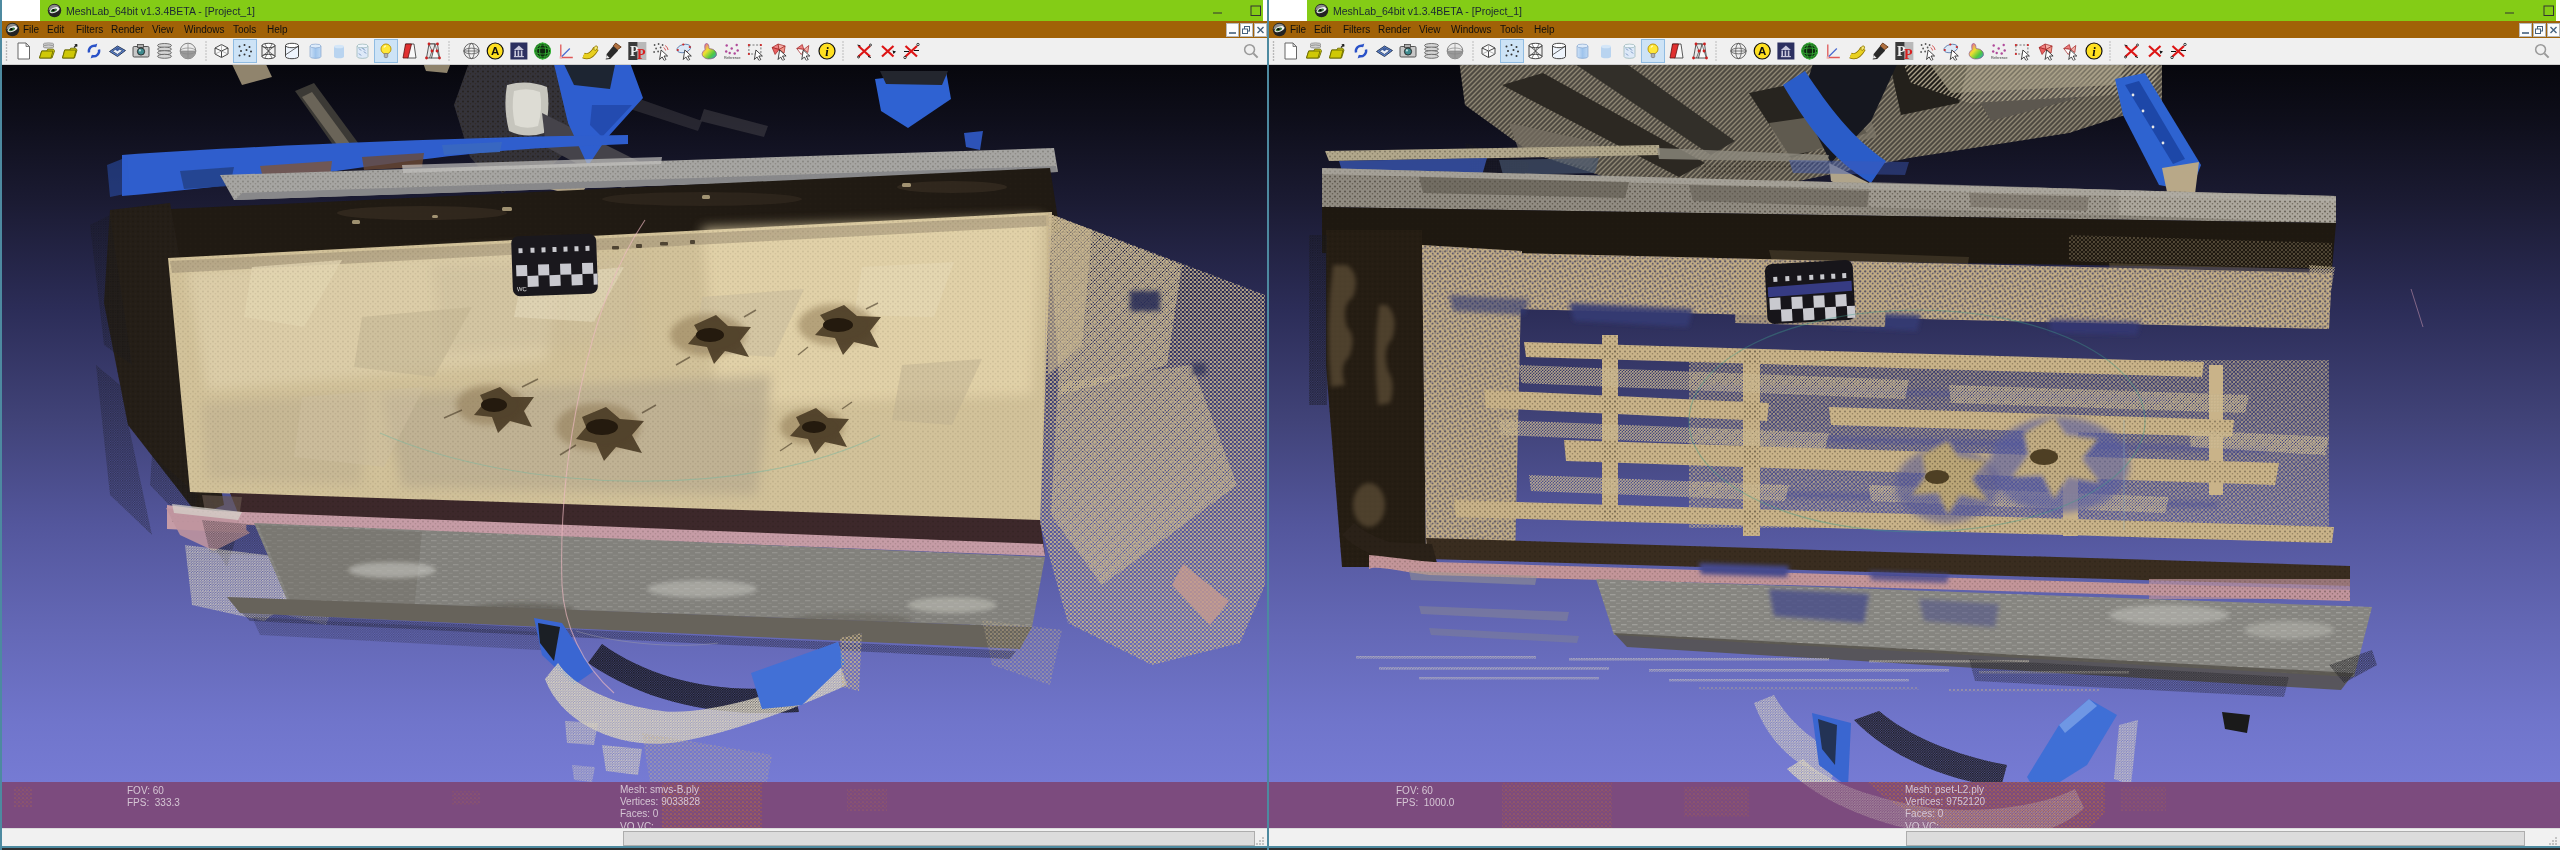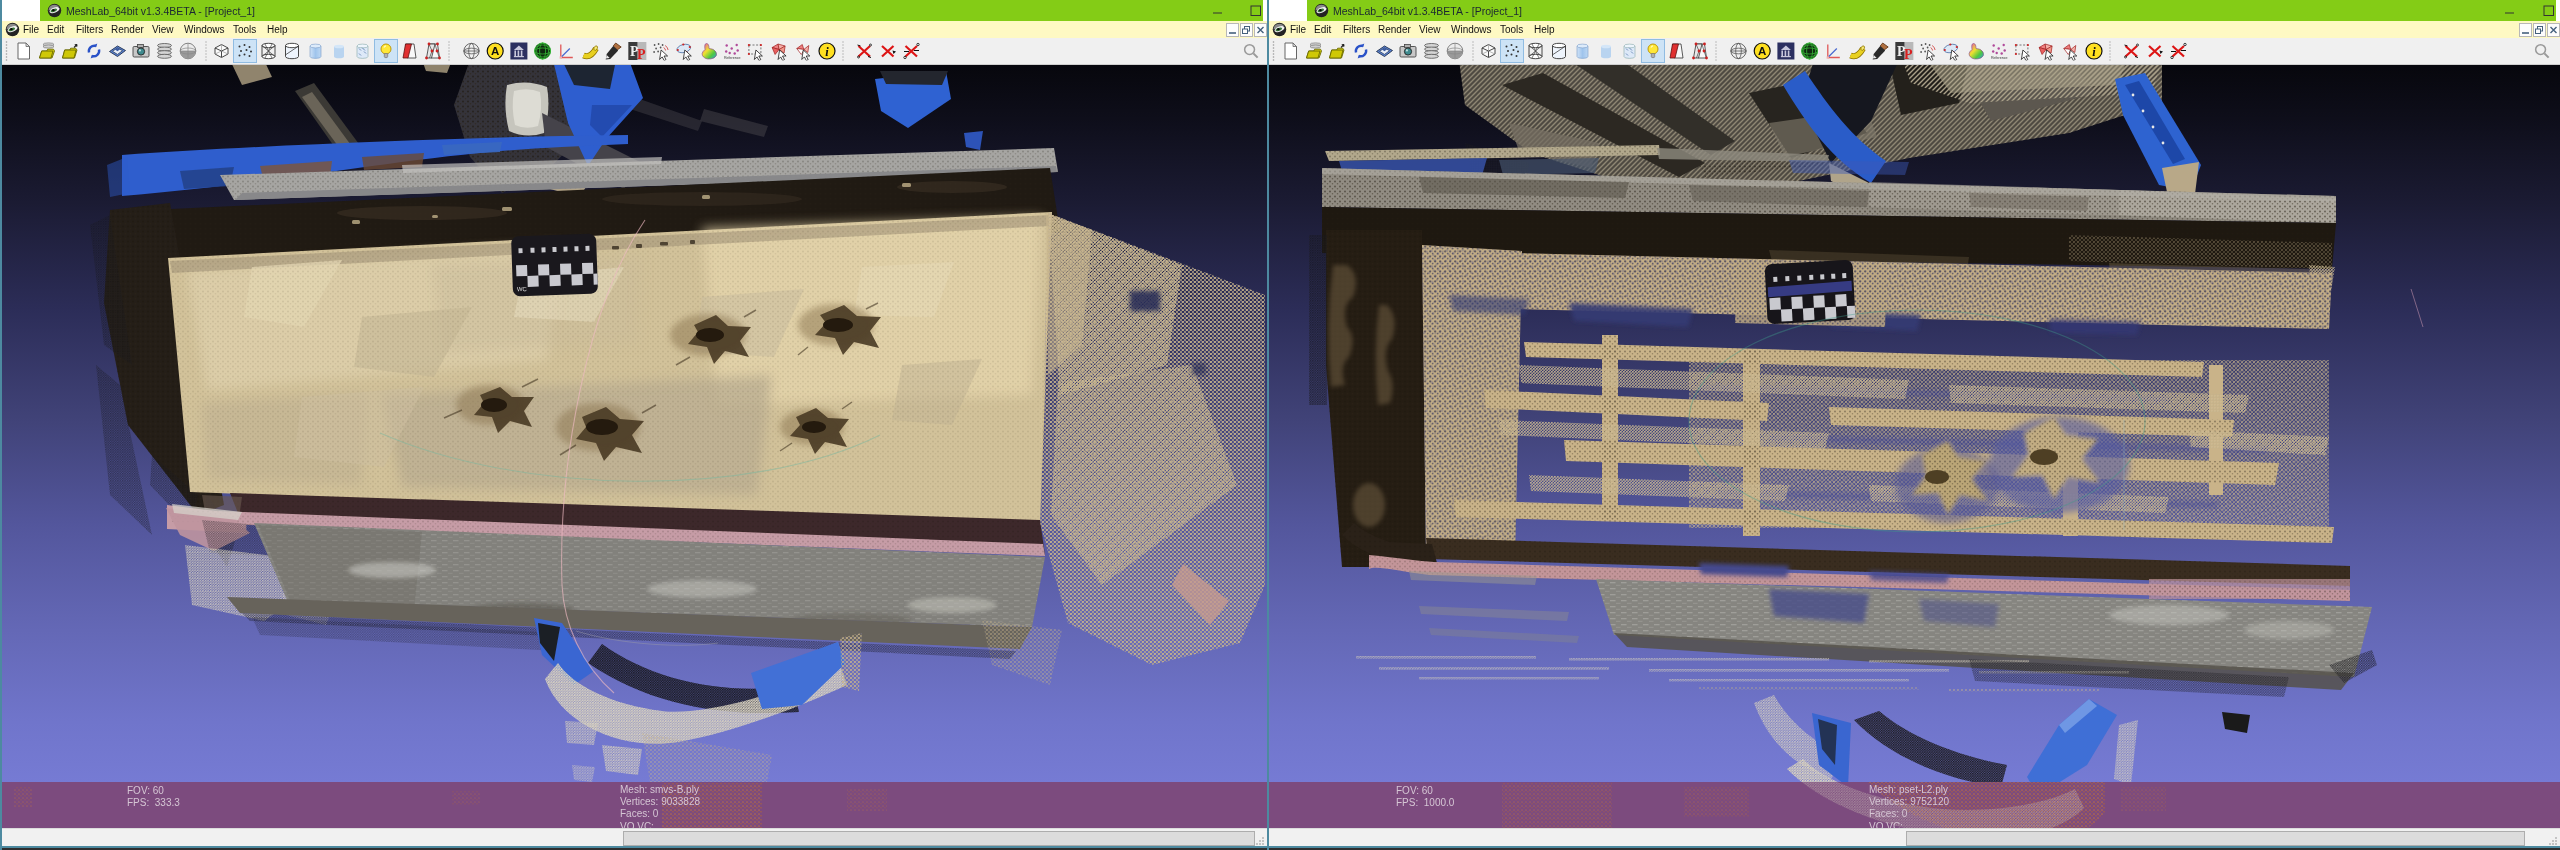--- a/index.html
+++ b/index.html
@@ -1,19 +1,19 @@
 <!DOCTYPE html>
 <html><head><meta charset="utf-8"><style>
 html,body{margin:0;padding:0;width:2560px;height:850px;overflow:hidden;background:#1a1a1a;font-family:"Liberation Sans",sans-serif;}
 .win{position:absolute;top:0;height:850px;background:#fff;}
 #wl{left:0;width:1267px;border-left:2px solid #4d8aa0;box-sizing:border-box;}
 #wr{left:1267px;width:1293px;border-left:2px solid #4d8aa0;box-sizing:border-box;}
 .tbar{position:absolute;top:0;left:0;right:4px;height:21px;background:#84cc16;margin-left:38px;}
 .ttl{position:absolute;left:26px;top:5px;font-size:10.5px;color:#1b2733;white-space:nowrap;}
-.mbar{position:absolute;top:21px;left:0;right:0;height:17px;background:#fef9c3;font-size:10px;color:#101010;text-decoration:underline;}
+.mbar{position:absolute;top:21px;left:0;right:0;height:17px;background:#a16207;font-size:10px;color:#101010;text-decoration:underline;}
 .mbar span{position:absolute;top:3px;}
 .mdib{position:absolute;top:2px;width:13px;height:14px;border:1px solid #b8b8b8;background:#fdfdfd;box-sizing:border-box;}
 .tlb{position:absolute;top:38px;left:0;right:0;height:27px;background:#f0f0f0;border-bottom:1px solid #cfcfcf;box-sizing:border-box;}
 .vp{position:absolute;top:65px;height:764px;overflow:hidden;background:linear-gradient(180deg,#07070d 0%,#0e0e1a 7%,#1b1b33 18%,#2c2d58 32%,#404277 46%,#53569c 60%,#6468b6 74%,#7075cb 86%,#787dd7 97%,#7a7fd9 100%);}
 #wl .vp{left:0;width:1265px;}
 #wr .vp{left:0;width:1291px;}
 .vp svg.scene{position:absolute;left:0;top:0;}
 .bandtxt{position:absolute;font-size:10px;line-height:12.2px;color:#d5c6d4;white-space:pre;}
 .sbr{position:absolute;top:828px;height:18px;background:#f1f1f1;border-top:1px solid #dcdcdc;box-sizing:border-box;}
 #wl .sbr{left:0;width:1265px;}
@@ -1040,21 +1040,21 @@
 <path d="M1142,224 L1154,262" stroke="#d8a0b8" stroke-width="1" opacity="0.5"></path>
 
 <rect x="0" y="717" width="1291" height="46" fill="#7c4b7e"></rect>
 <rect x="233" y="718" width="110" height="45" fill="url(#pOrR)" opacity="0.5"></rect>
 <rect x="415" y="722" width="65" height="30" fill="url(#pOrR)" opacity="0.4"></rect>
 <path d="M598,717 C640,758 710,781 782,777 C806,772 824,762 836,748 L836,717 Z" fill="url(#pOrR)" opacity="0.85"></path>
 <path d="M518,704 C560,746 640,772 720,774 C760,774 796,762 815,743 L806,724 C770,743 700,750 650,741 C600,732 555,716 534,694 Z" fill="url(#pCreamR)" opacity="0.4"></path>
 <rect x="852" y="722" width="45" height="24" fill="url(#pOrR)" opacity="0.35"></rect>
 </svg>
 <div class="bandtxt" style="left:127px;top:720px">FOV: 60<br>FPS:&nbsp;&nbsp;1000.0</div>
-      <div class="bandtxt" style="left:600px;top:719px">Mesh: pset-L2.ply<br>Vertices: 9752120<br>Faces: 0<br>VO VC:</div>
+      <div class="bandtxt" style="left:636px;top:719px">Mesh: pset-L2.ply<br>Vertices: 9752120<br>Faces: 0<br>VO VC:</div>
     </div>
     <div class="sbr">
       <div class="thumb" style="left:637px;width:617px"></div>
     </div>
     <svg class="grip" width="10" height="10" style="left:1279px">
       <g fill="#b5b5b5">
         <circle cx="8" cy="2" r="1"></circle>
         <circle cx="5" cy="5" r="1"></circle>
         <circle cx="8" cy="5" r="1"></circle>
         <circle cx="2" cy="8" r="1"></circle>

